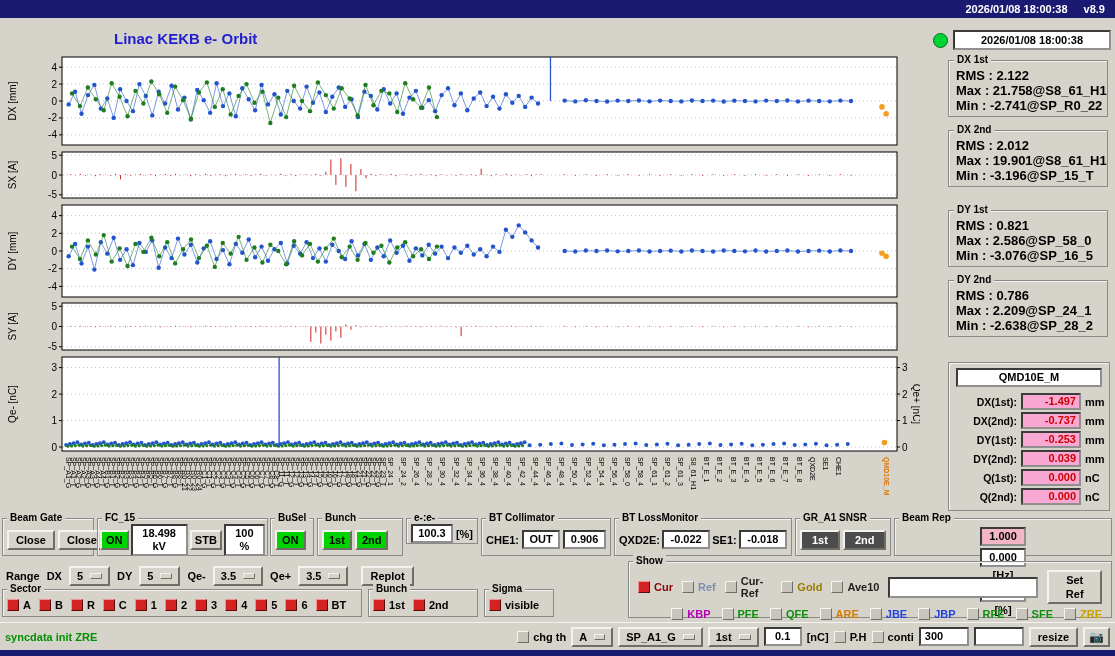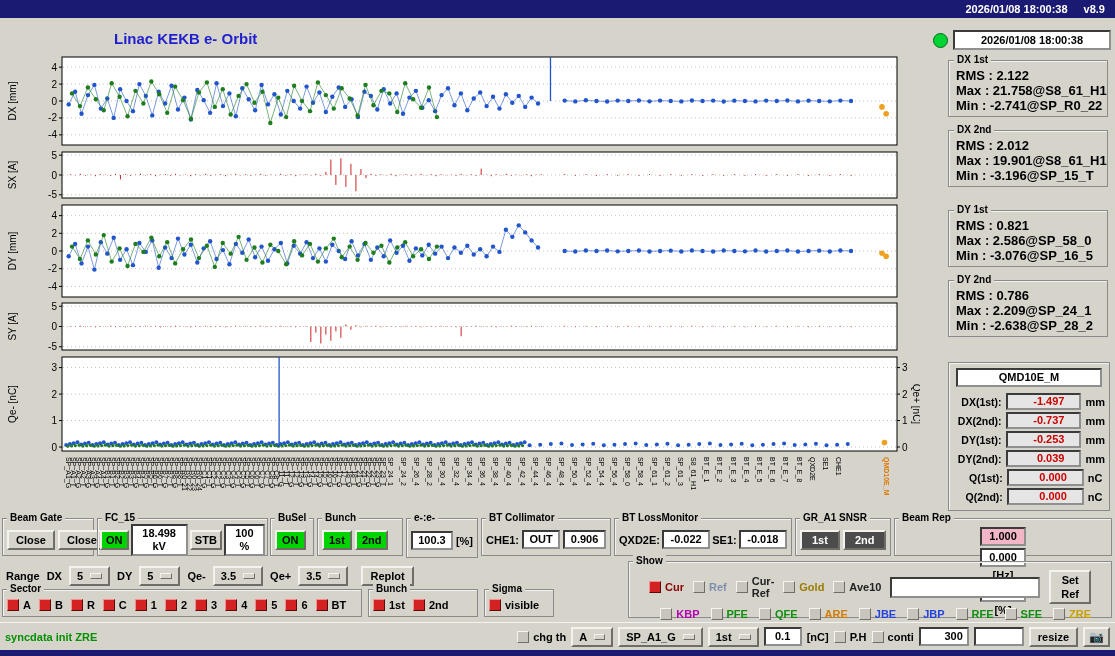--- a/index.html
+++ b/index.html
@@ -21,22 +21,22 @@
     margin-bottom:13px;padding:7px 4px 3px 7px;}
   .stat-box:nth-of-type(2){margin-bottom:23px;}
   .stat-title{position:absolute;top:-7px;left:5px;background:#d6d3cb;padding:0 3px;font-weight:bold;font-size:10px;}
   .stat-line{font-size:13px;font-weight:bold;line-height:15px;white-space:nowrap;}
   .qmd{position:absolute;left:948px;top:362px;width:162px;border:1px solid #8a8a8a;
     box-shadow:1px 1px 0 #f4f2ee inset;padding:5px 4px 4px;box-sizing:border-box;}
   .qmd-title{display:block;margin:0 auto 5px;width:142px;background:#fff;border:2px inset #8f8f8f;
     text-align:center;font-weight:bold;font-size:11px;line-height:15px;}
   .qmd-row{display:flex;align-items:center;height:19px;gap:4px;justify-content:flex-end;}
   .qmd-label{font-weight:bold;font-size:10.5px;width:58px;text-align:right;}
-  .qmd-value{width:50px;background:#e5e5e5;border:2px inset #8f8f8f;color:#cc0000;font-weight:bold;
-    text-align:right;padding:0 15px;font-size:11px;height:13px;line-height:13px;}
+  .qmd-value{width:50px;background:#f9a8d4;border:2px inset #8f8f8f;color:#cc0000;font-weight:bold;
+    text-align:right;padding:0 3px;font-size:11px;height:13px;line-height:13px;}
   .qmd-unit{font-weight:bold;width:20px;}
   .btn{border-top:2px solid #f4f2ee;border-left:2px solid #f4f2ee;border-bottom:2px solid #6f6d68;
     border-right:2px solid #6f6d68;background:#d6d3cb;font-weight:bold;font-size:11px;
     font-family:"Liberation Sans",sans-serif;padding:1px 7px;line-height:14px;cursor:pointer;}
   .btn-green{background:#00d400;}
   .btn-dark{background:#4c4c4c;color:#fff;}
   .vbox{background:#fff;border:2px inset #8f8f8f;font-weight:bold;padding:1px 4px;font-size:11px;
     display:inline-block;text-align:center;line-height:13px;}
   .vbox-pink{background:#f2b6c6;}
   .group{position:absolute;border:1px solid #8a8a8a;box-shadow:1px 1px 0 #f4f2ee inset;box-sizing:border-box;}
@@ -47,21 +47,21 @@
   .cbx{width:10px;height:10px;background:#c8c5bd;border:1px solid;border-color:#f6f4f0 #6f6d68 #6f6d68 #f6f4f0;flex:0 0 auto;}
   .cbx.checked{background:#d42222;border-color:#f59090 #5a0c0c #5a0c0c #f59090;}
   .cb-label{font-weight:bold;}
   .opt{display:inline-flex;align-items:center;gap:7px;background:#d6d3cb;border-top:2px solid #f4f2ee;
     border-left:2px solid #f4f2ee;border-bottom:2px solid #6f6d68;border-right:2px solid #6f6d68;
     padding:1px 6px;font-weight:bold;font-size:11px;cursor:pointer;line-height:14px;}
   .optbar{width:10px;height:4px;background:#d6d3cb;border-top:1px solid #f4f2ee;border-left:1px solid #f4f2ee;
     border-bottom:1px solid #6f6d68;border-right:1px solid #6f6d68;}
   .text-input{background:#fff;border:2px inset #8f8f8f;height:15px;font:inherit;font-weight:bold;}
   .range-row{position:absolute;left:6px;top:566px;display:flex;align-items:center;gap:7px;}
-  .show-row{display:flex;align-items:center;gap:9px;padding:1px 20px;}
+  .show-row{display:flex;align-items:center;gap:9px;padding:1px 9px;}
   .statusbar{position:absolute;left:0;top:622px;width:100%;height:28px;display:flex;align-items:center;
     border-top:1px solid #f4f2ee;box-sizing:border-box;}
   .status-msg{color:#009100;font-weight:bold;margin-left:5px;}
   .status-right{margin-left:auto;display:flex;align-items:center;gap:5px;padding-right:5px;}
   .cam{font-size:12px;padding:1px 4px;}
 </style>
 </head>
 <body>
 
 <div id="app">
@@ -1194,21 +1194,21 @@
   </div>
 
   <div class="group" style="left:317px;top:518px;width:86px;height:38px;">
     <span class="group-label">Bunch</span>
     <div class="group-content">
       <button class="btn btn-green" style="padding:1px 5px;">1st</button>
       <button class="btn btn-green" style="padding:1px 5px;">2nd</button>
     </div>
   </div>
 
-  <div class="group" style="left:406px;top:518px;width:72px;height:40px;">
+  <div class="group" style="left:406px;top:518px;width:72px;height:26px;">
     <span class="group-label">e-:e-</span>
     <div class="group-content">
       <span class="vbox" style="width:38px;">100.3</span>
       <span class="lbl">[%]</span>
     </div>
   </div>
 
   <div class="group" style="left:481px;top:518px;width:130px;height:38px;">
     <span class="group-label">BT Collimator</span>
     <div class="group-content">
@@ -1466,21 +1466,21 @@
       <span class="vbox" style="width:26px;">0.1</span>
       <span class="lbl">[nC]</span>
       <span class="cbwrap">
         <span class="cbx"></span>
         <span class="cb-label">P.H</span>
       </span>
       <span class="cbwrap">
         <span class="cbx"></span>
         <span class="cb-label">conti</span>
       </span>
-      <span class="vbox" style="width:38px;text-align:right;">300</span>
+      <span class="vbox" style="width:38px;text-align:left;">300</span>
       <span class="vbox" style="width:38px;height:13px;"></span>
       <button class="btn">resize</button>
       <button class="btn cam"><span>📷</span></button>
     </span>
   </div>
 
   <div class="bottombar"></div>
 </div>
 
 </body></html>

